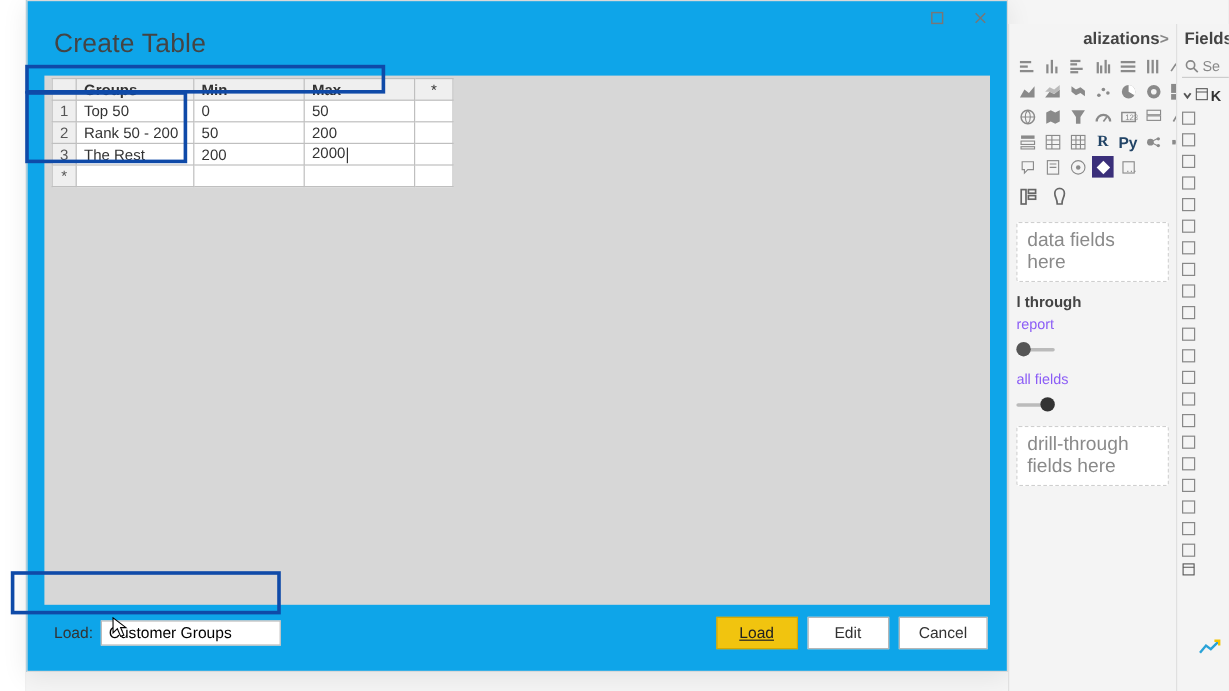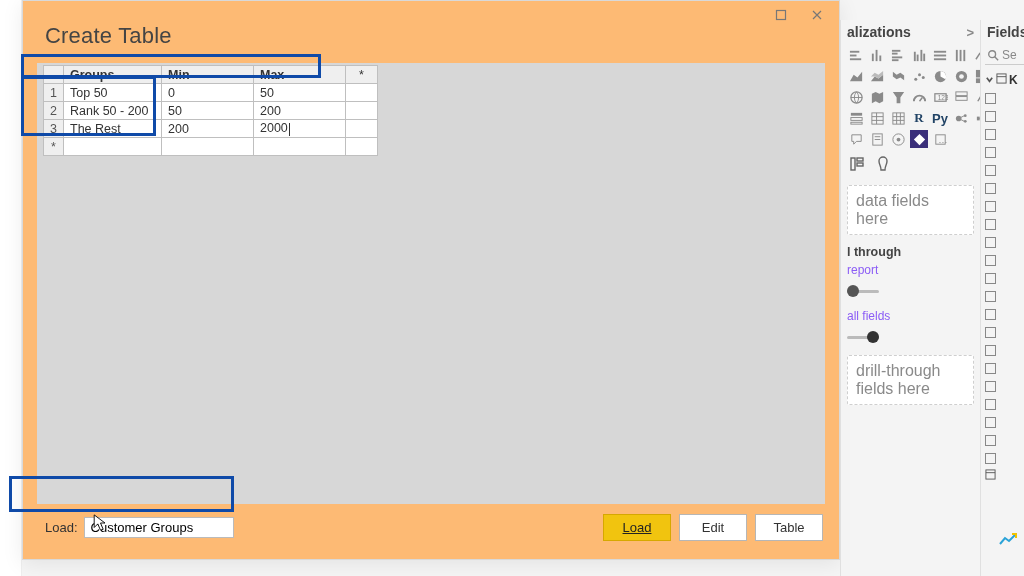--- a/index.html
+++ b/index.html
@@ -3,21 +3,21 @@
 <meta charset="utf-8">
 <style>
   * { box-sizing: border-box; margin: 0; padding: 0; font-family: "Segoe UI", Arial, sans-serif; }
   body { width: 1024px; height: 576px; overflow: hidden; background: #f5f5f5; position: relative; }
 
   
   .dialog {
     position: absolute;
     left: 22px; top: 0;
     width: 818px; height: 560px;
-    background: #fdba74;
+    background: #0ea5e9;
     border: 1px solid #d9d9d9;
     box-shadow: 0 4px 20px rgba(0,0,0,0.08);
     display: flex; flex-direction: column;
   }
   .dialog-titlebar {
     position: absolute; top: 0; right: 0;
     display: flex; gap: 12px; padding: 4px 10px;
   }
   .dialog-titlebar .winbtn {
     width: 24px; height: 20px;
@@ -103,21 +103,21 @@
 
   
   .rpane {
     position:absolute; top:20px; bottom:0;
     background:#f4f4f4; border-left:1px solid #e0e0e0;
     font-size:12.5px; color:#333;
   }
   .viz-pane { left:840px; width:140px; padding:4px 6px 0 6px; }
   .viz-pane .pane-title {
     font-size:14px; font-weight:600; color:#444;
-    display:flex; justify-content:space-between; align-items:center;
+    display:flex; justify-content:flex-end; align-items:center;
     margin-bottom:6px;
   }
   .viz-pane .pane-title .chev { color:#888; font-size:13px; }
   .viz-grid {
     display:grid; grid-template-columns: repeat(7, 18px);
     gap:3px 3px; margin-bottom:8px;
   }
   .viz-grid .vicon {
     width:18px; height:18px; display:flex; align-items:center; justify-content:center;
     color:#7a7a7a; font-size:14px;
@@ -237,21 +237,21 @@
   </div>
 
   <div class="dialog-footer">
     <div class="name-row">
       <span>Load:</span>
       <input type="text" value="Customer Groups" style="">
     </div>
     <div class="spacer"></div>
     <button class="btn primary">Load</button>
     <button class="btn">Edit</button>
-    <button class="btn">Table</button>
+    <button class="btn">Cancel</button>
   </div>
 </div>
 
 <div class="hl hl1"></div>
 <div class="hl hl2"></div>
 <div class="hl hl3"></div>
 
 <div class="cursor-arrow">
   <svg viewBox="0 0 16 20">
       <path d="M1 1 L1 15 L5 11 L8 18 L11 17 L8 10 L13 10 Z" fill="#fff" stroke="#000" stroke-width="1"></path>

